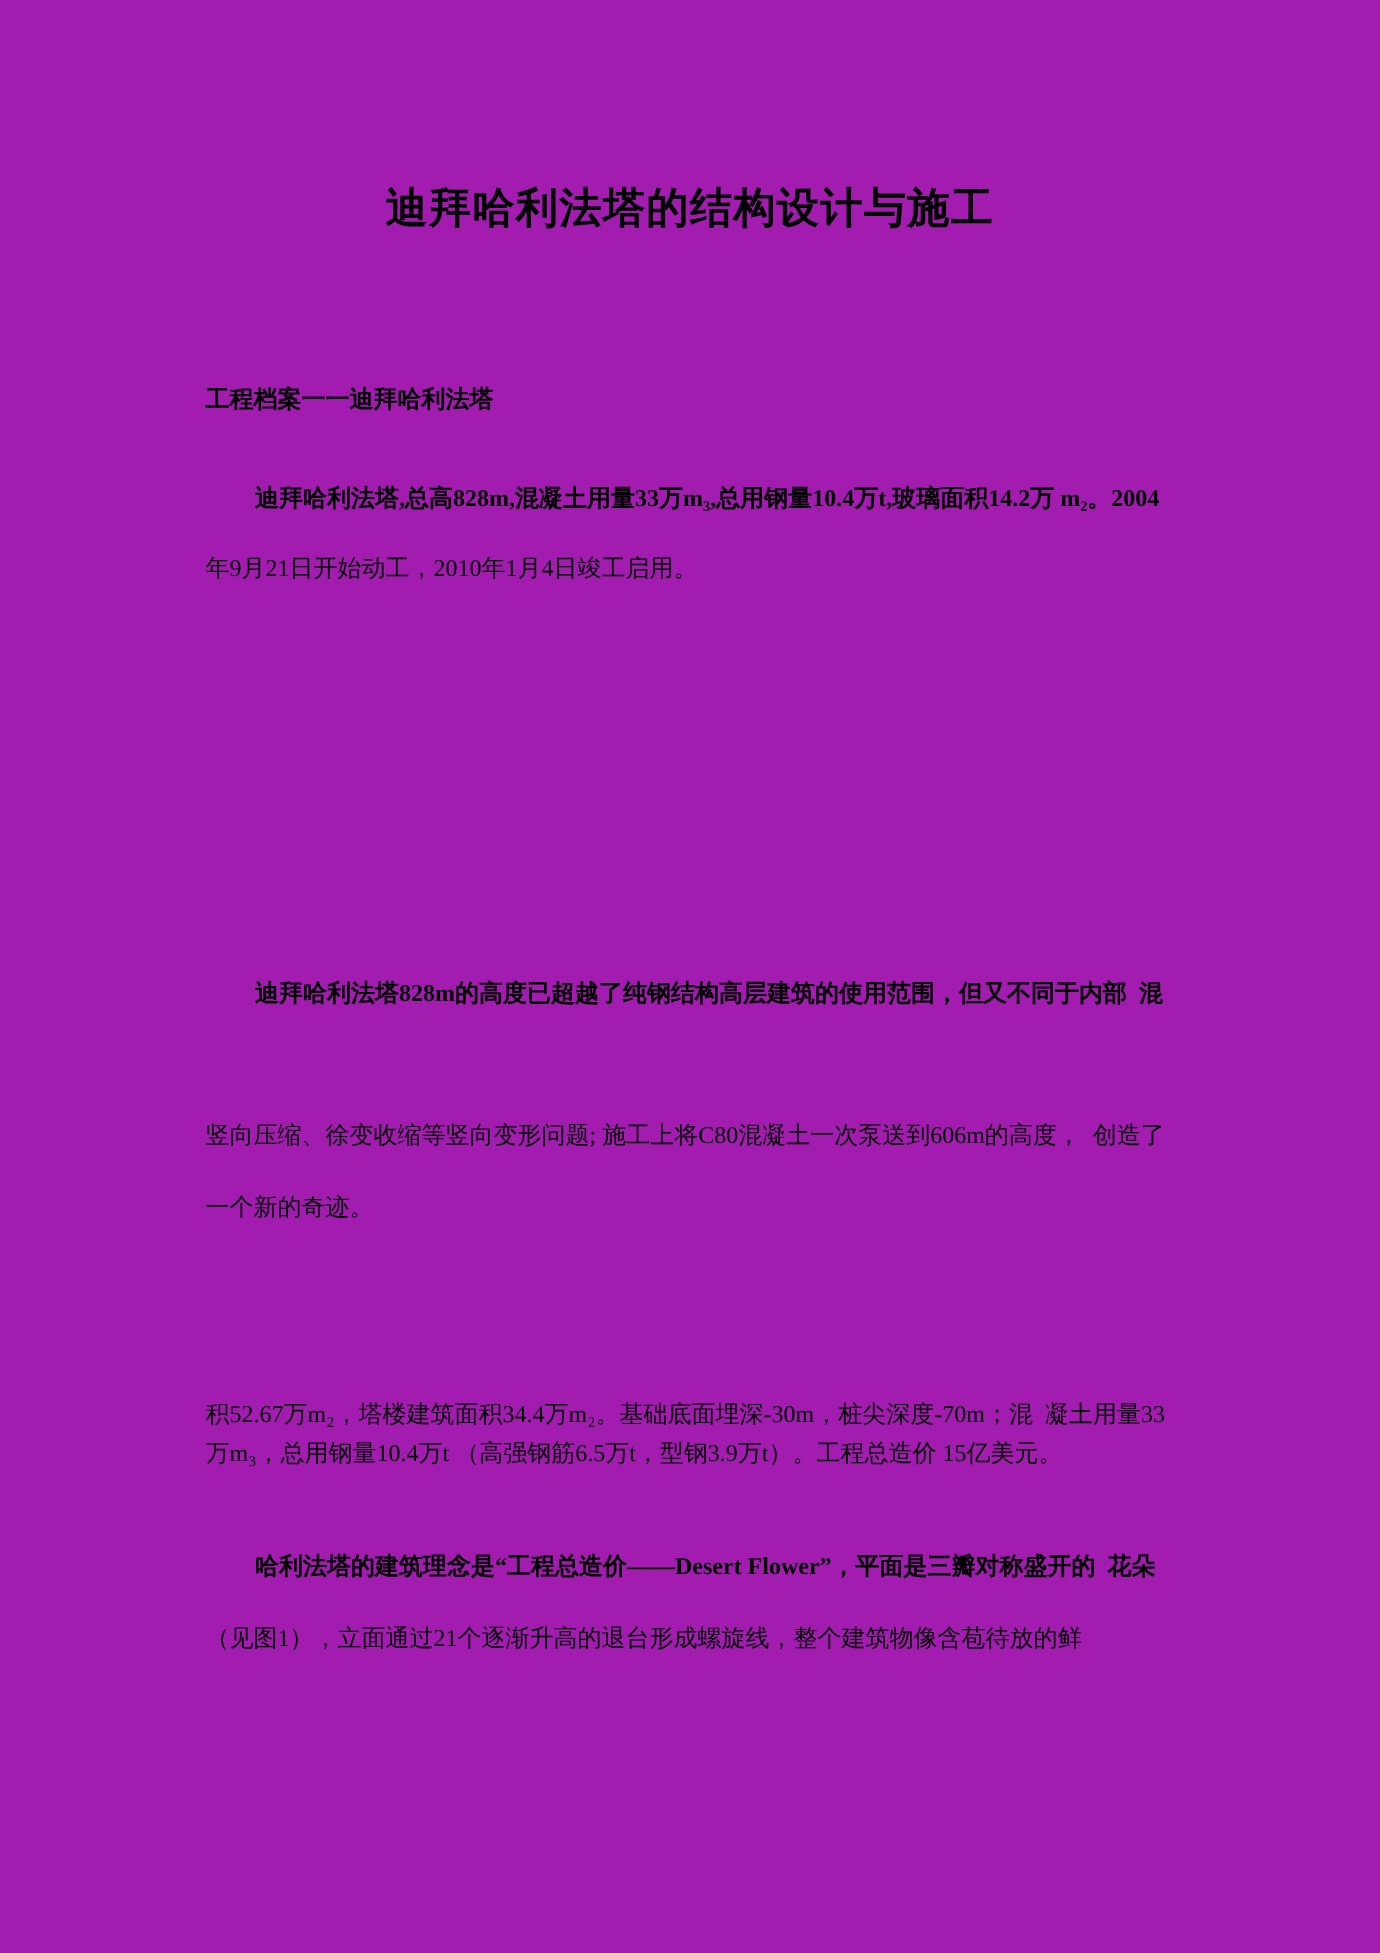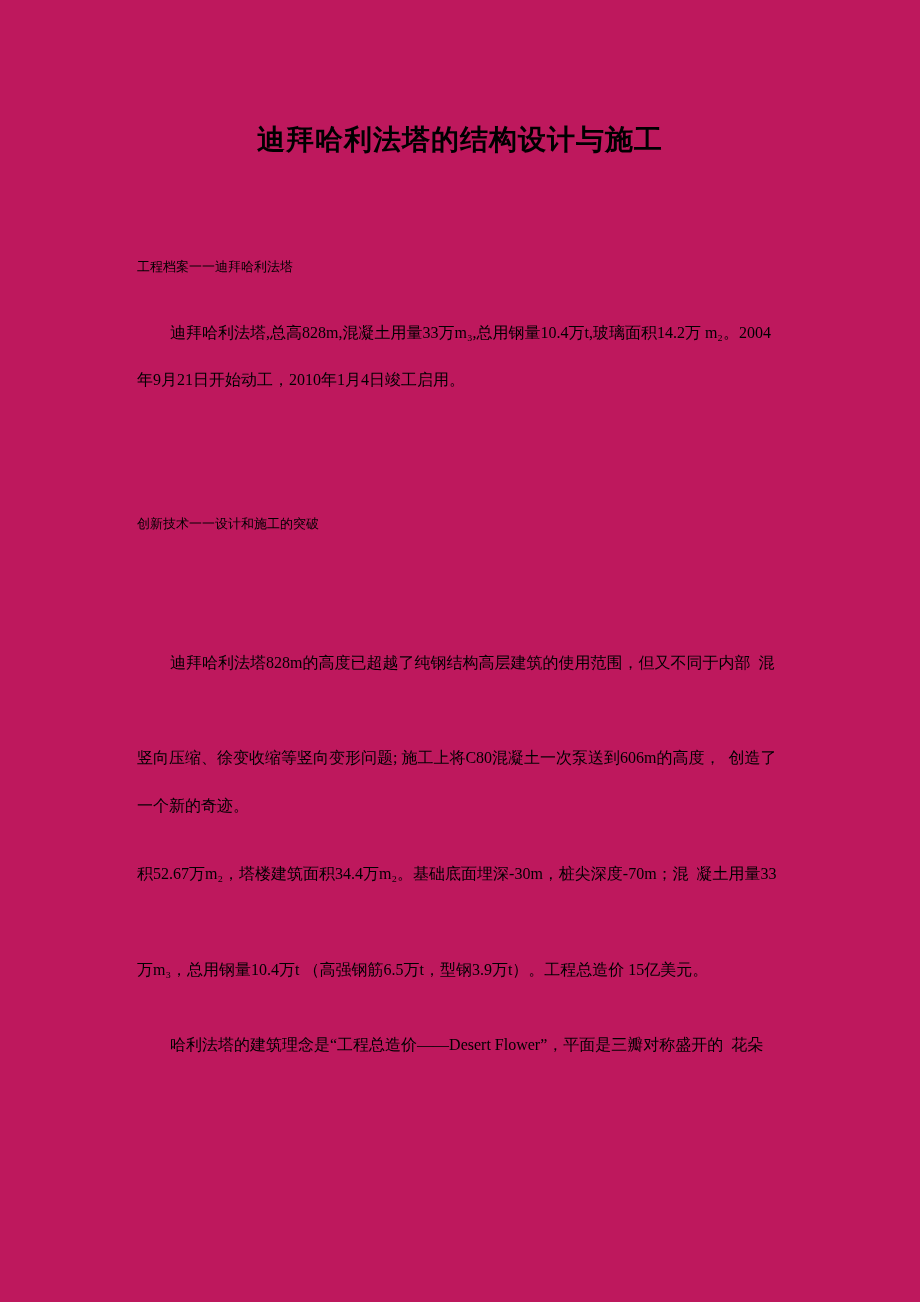--- a/index.html
+++ b/index.html
@@ -4,74 +4,75 @@
 <style>
   html, body {
     margin: 0;
     padding: 0;
     background: #ffffff;
   }
   .page {
     position: relative;
     width: 920px;
     height: 1302px;
-    background: #be185d;
+    background: #a21caf;
     color: #000000;
     font-family: "Liberation Serif", "DejaVu Serif", serif;
     overflow: hidden;
   }
   .doc-title {
     position: absolute;
     top: 123px;
     left: 0;
     width: 920px;
     text-align: center;
     font-size: 28px;
     font-weight: bold;
     line-height: 34px;
     letter-spacing: 1px;
     margin: 0;
   }
   .section-heading {
     position: absolute;
     left: 137px;
-    font-size: 13px;
-    font-weight: normal;
+    font-size: 16px;
+    font-weight: bold;
     line-height: 21px;
     white-space: pre;
   }
   .line {
     position: absolute;
     left: 137px;
     width: 670px;
     font-size: 16px;
     line-height: 20px;
     white-space: pre;
   }
   .line.indent {
     left: 170px;
     width: 637px;
+    font-weight: bold;
   }
 </style>
 </head>
 <body>
 
 <div class="page">
 
   <h1 class="doc-title">迪拜哈利法塔的结构设计与施工</h1>
 
   <div class="section-heading" style="top:256px">工程档案一一迪拜哈利法塔</div>
 
   <div class="line indent" style="top:323px">迪拜哈利法塔,总高828m,混凝土用量33万m₃,总用钢量10.4万t,玻璃面积14.2万 m₂。2004</div>
   <div class="line" style="top:370px">年9月21日开始动工，2010年1月4日竣工启用。</div>
 
-  <div class="section-heading" style="top:513px">创新技术一一设计和施工的突破</div>
 
   <div class="line indent" style="top:653px">迪拜哈利法塔828m的高度已超越了纯钢结构高层建筑的使用范围，但又不同于内部  混</div>
   <div class="line" style="top:748px">竖向压缩、徐变收缩等竖向变形问题; 施工上将C80混凝土一次泵送到606m的高度，  创造了</div>
   <div class="line" style="top:796px">一个新的奇迹。</div>
 
-  <div class="line" style="top:864px">积52.67万m₂，塔楼建筑面积34.4万m₂。基础底面埋深-30m，桩尖深度-70m；混  凝土用量33</div>
+  <div class="line" style="top:934px">积52.67万m₂，塔楼建筑面积34.4万m₂。基础底面埋深-30m，桩尖深度-70m；混  凝土用量33</div>
   <div class="line" style="top:960px">万m₃，总用钢量10.4万t （高强钢筋6.5万t，型钢3.9万t）。工程总造价 15亿美元。</div>
 
   <div class="line indent" style="top:1035px">哈利法塔的建筑理念是“工程总造价——Desert Flower”，平面是三瓣对称盛开的  花朵</div>
+  <div class="line" style="top:1083px">（见图1），立面通过21个逐渐升高的退台形成螺旋线，整个建筑物像含苞待放的鲜</div>
 
 </div>
 
 </body></html>

